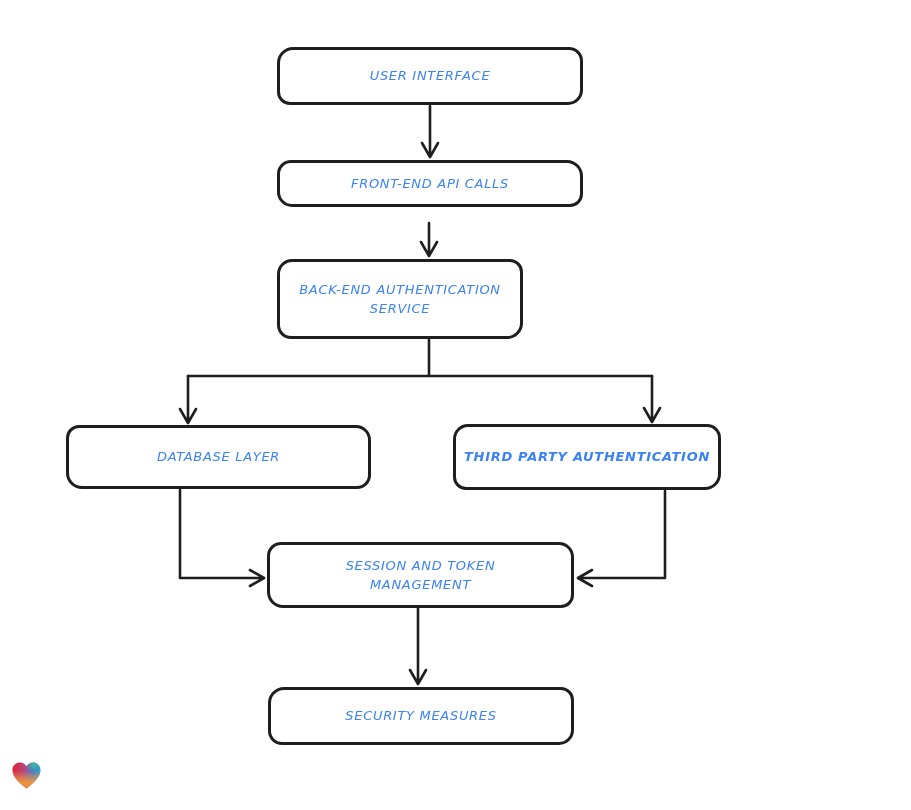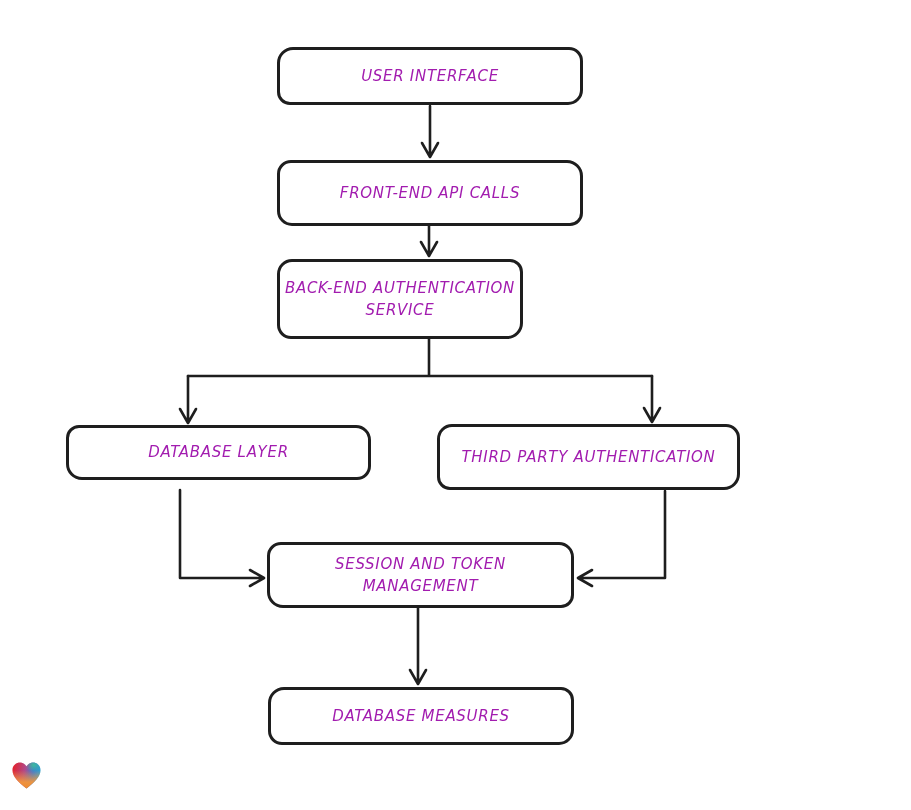--- a/index.html
+++ b/index.html
@@ -34,33 +34,33 @@
     position: absolute;
     box-sizing: border-box;
     background: #ffffff;
     border: 3px solid #1e1e1e;
     display: flex;
     align-items: center;
     justify-content: center;
     text-align: center;
   }
   .node-label {
-    font-size: 15px;
+    font-size: 13px;
     font-style: italic;
     letter-spacing: 0.7px;
     line-height: 1.5;
-    color: #a21caf;
+    color: #3b82f6;
   }
   
   .node--ui { left: 277px; top: 47px;  width: 306px; height: 58px; border-radius: 16px 14px 15px 13px; }
-  .node--fe { left: 277px; top: 160px; width: 306px; height: 66px; border-radius: 14px 16px 13px 15px; }
+  .node--fe { left: 277px; top: 160px; width: 306px; height: 47px; border-radius: 14px 16px 13px 15px; }
   .node--be { left: 277px; top: 259px; width: 246px; height: 80px; border-radius: 15px 13px 16px 14px; }
   .node--be .node-label { max-width: 236px; }
-  .node--db { left: 66px;  top: 425px; width: 305px; height: 55px; border-radius: 13px 15px 14px 16px; }
-  .node--tp { left: 437px; top: 424px; width: 303px; height: 66px; border-radius: 15px 14px 16px 13px; }
+  .node--db { left: 66px;  top: 425px; width: 305px; height: 64px; border-radius: 13px 15px 14px 16px; }
+  .node--tp { left: 453px; top: 424px; width: 268px; height: 66px; border-radius: 15px 14px 16px 13px; font-weight: bold; }
   .node--st { left: 267px; top: 542px; width: 307px; height: 66px; border-radius: 14px 15px 13px 16px; }
   .node--st .node-label { max-width: 200px; }
   .node--sm { left: 268px; top: 687px; width: 306px; height: 58px; border-radius: 16px 13px 15px 14px; }
   .watermark {
     position: absolute;
     left: 11px;
     top: 761px;
     width: 31px;
     height: 30px;
   }
@@ -107,21 +107,21 @@
 
   <div class="node node--tp">
     <span class="node-label">THIRD PARTY AUTHENTICATION</span>
   </div>
 
   <div class="node node--st">
     <span class="node-label">SESSION AND TOKEN MANAGEMENT</span>
   </div>
 
   <div class="node node--sm">
-    <span class="node-label">DATABASE MEASURES</span>
+    <span class="node-label">SECURITY MEASURES</span>
   </div>
 
   <svg class="watermark" viewBox="0 0 32 30" xmlns="http://www.w3.org/2000/svg">
     <defs>
       <linearGradient id="hg-base" x1="0" y1="0.15" x2="1" y2="0.35">
         <stop offset="0" stop-color="#e51f28"></stop>
         <stop offset="0.45" stop-color="#b04a8a"></stop>
         <stop offset="0.75" stop-color="#3a7bd5"></stop>
         <stop offset="1" stop-color="#2fa4cf"></stop>
       </linearGradient>

